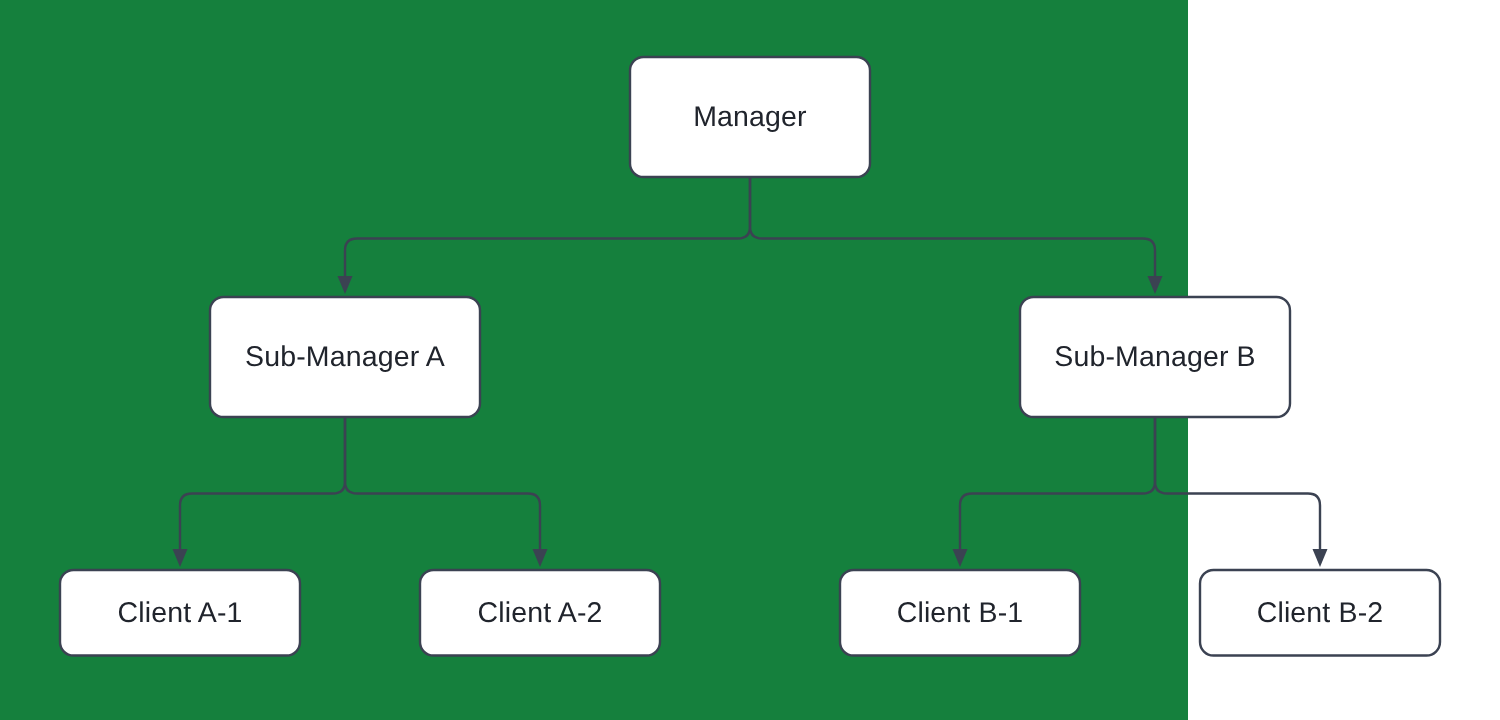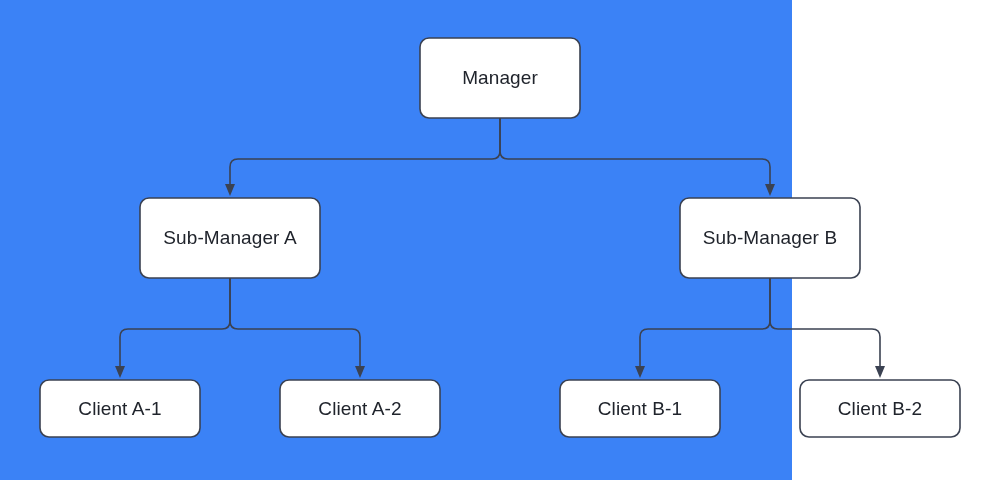--- a/index.html
+++ b/index.html
@@ -10,21 +10,21 @@
   body {
     width: 1000px;
     height: 480px;
     font-family: "Liberation Sans", sans-serif;
     overflow: hidden;
   }
   #diagram-canvas {
     position: relative;
     width: 792px;
     height: 480px;
-    background: #3b82f6;
+    background: #15803d;
   }
   svg.diagram-svg {
     position: absolute;
     top: 0;
     left: 0;
     width: 1000px;
     height: 480px;
     display: block;
   }
   .node-rect {

